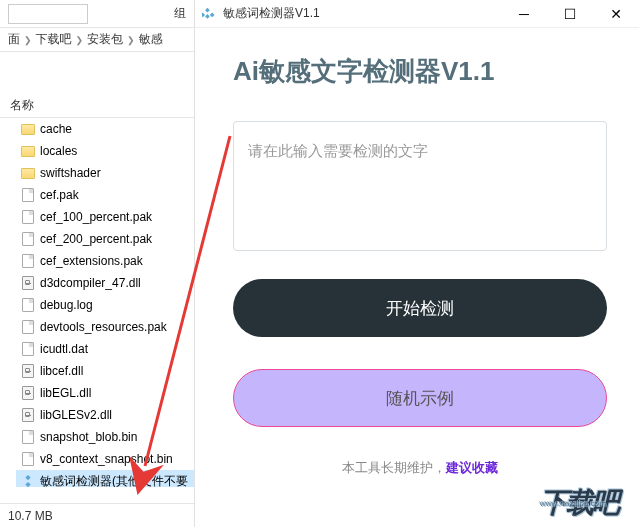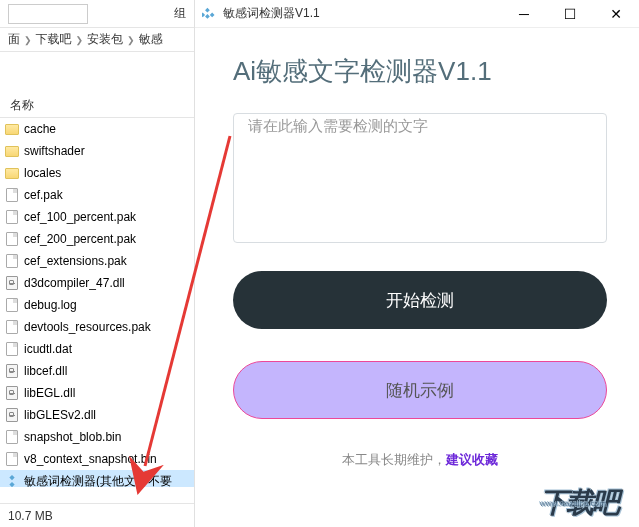--- a/index.html
+++ b/index.html
@@ -56,20 +56,21 @@
       display: flex;
       align-items: center;
       padding: 0 10px;
       color: #333;
       font-size: 12px;
       margin-top: 42px;
     }
     .file-list {
       flex: 1;
       overflow: hidden;
+      padding-left: 16px;
     }
     .file-row {
       display: flex;
       align-items: center;
       height: 22px;
       padding: 0 4px;
       white-space: nowrap;
       cursor: pointer;
     }
     .file-row.selected { background: #cce8ff; align-items: center; }
@@ -132,28 +133,28 @@
     .win-glyph { font-family: "Segoe MDL2 Assets", Arial; font-size: 14px; line-height: 1; }
     .app-content {
       flex: 1;
       padding: 26px 32px 10px 38px;
       display: flex;
       flex-direction: column;
     }
     .app-title {
       font-size: 26px;
       color: #546e7a;
-      font-weight: 400;
-      margin-bottom: 24px;
+      font-weight: 700;
+      margin-bottom: 32px;
     }
     .textarea-box {
       border: 1px solid #d8dde1;
       border-radius: 4px;
       height: 130px;
-      padding: 3px 14px;
+      padding: 20px 14px;
       color: #555;
       font-size: 15px;
       margin-bottom: 28px;
       resize: none;
       font-family: inherit;
       outline: none;
     }
     .textarea-box::placeholder { color: #999; }
     .btn {
       height: 58px;
@@ -243,27 +244,27 @@
         <div class="file-row">
           <span class="file-icon">
             <span class="folder-icon"></span>
           </span>
           <span>cache</span>
         </div>
         <div class="file-row">
           <span class="file-icon">
             <span class="folder-icon"></span>
           </span>
+          <span>locales</span>
+        </div>
+        <div class="file-row">
+          <span class="file-icon">
+            <span class="folder-icon"></span>
+          </span>
           <span>swiftshader</span>
-        </div>
-        <div class="file-row">
-          <span class="file-icon">
-            <span class="folder-icon"></span>
-          </span>
-          <span>locales</span>
         </div>
         <div class="file-row">
           <span class="file-icon">
             <span class="file-doc"></span>
           </span>
           <span>cef.pak</span>
         </div>
         <div class="file-row">
           <span class="file-icon">
             <span class="file-doc"></span>

